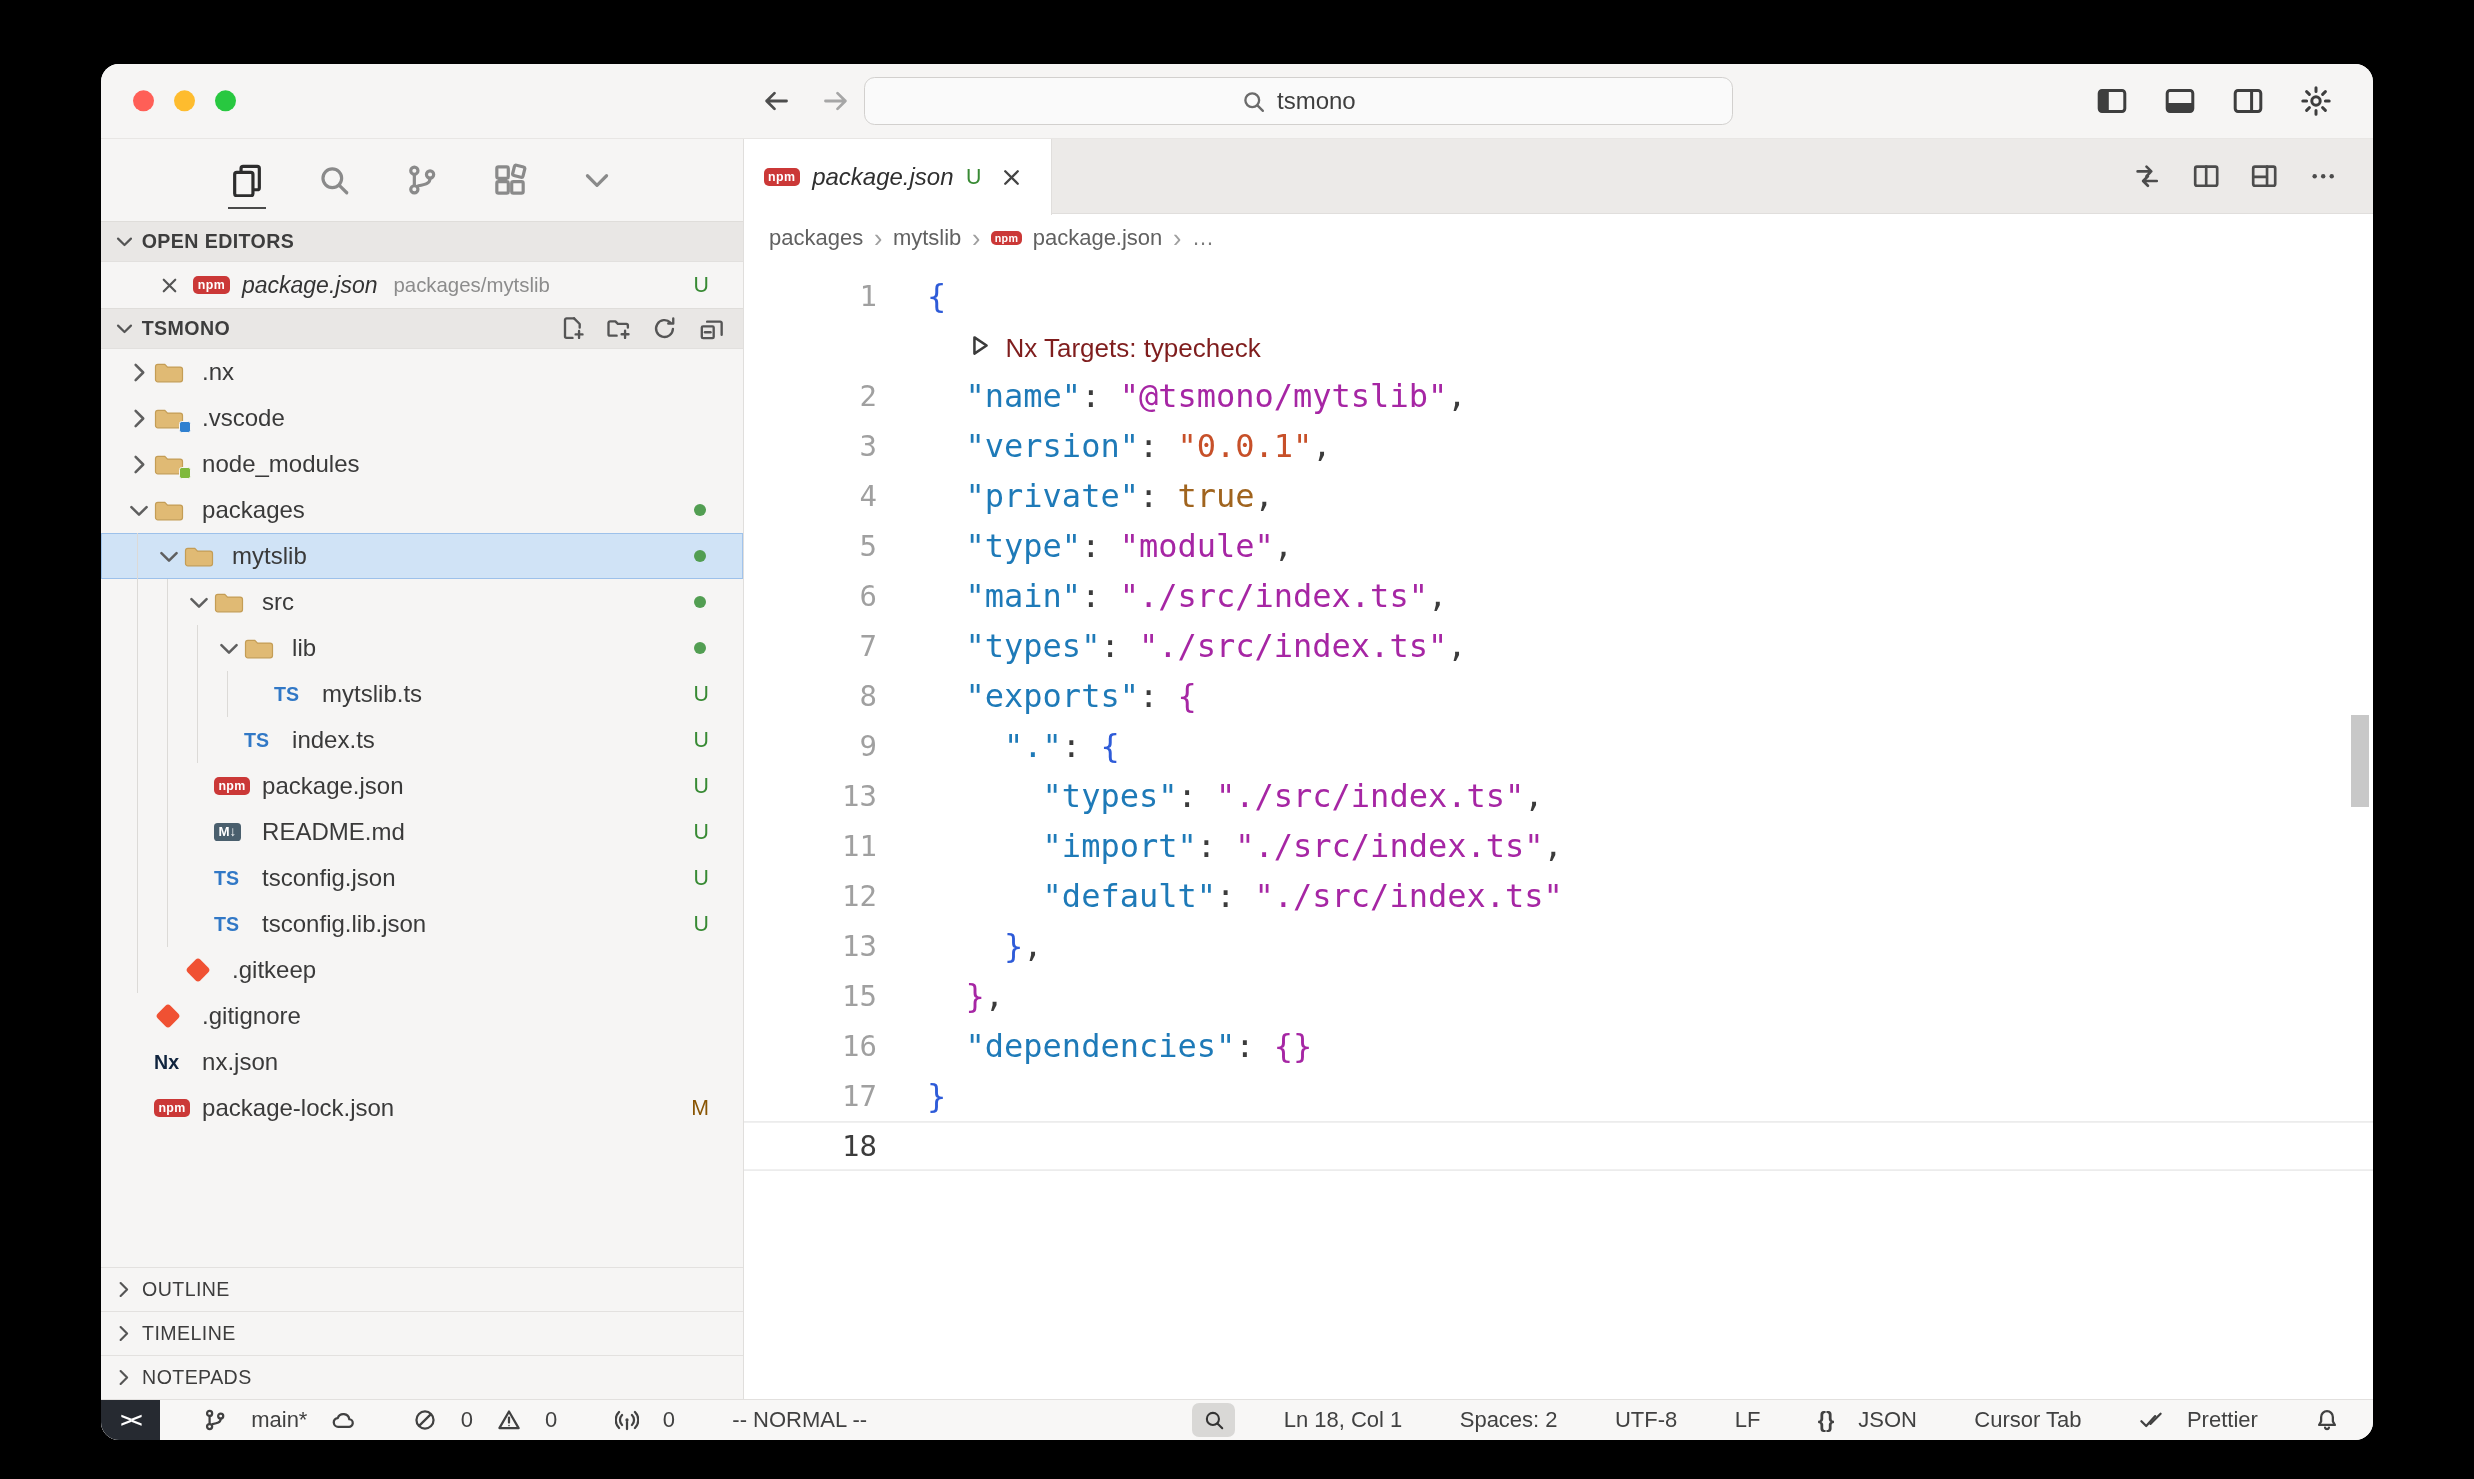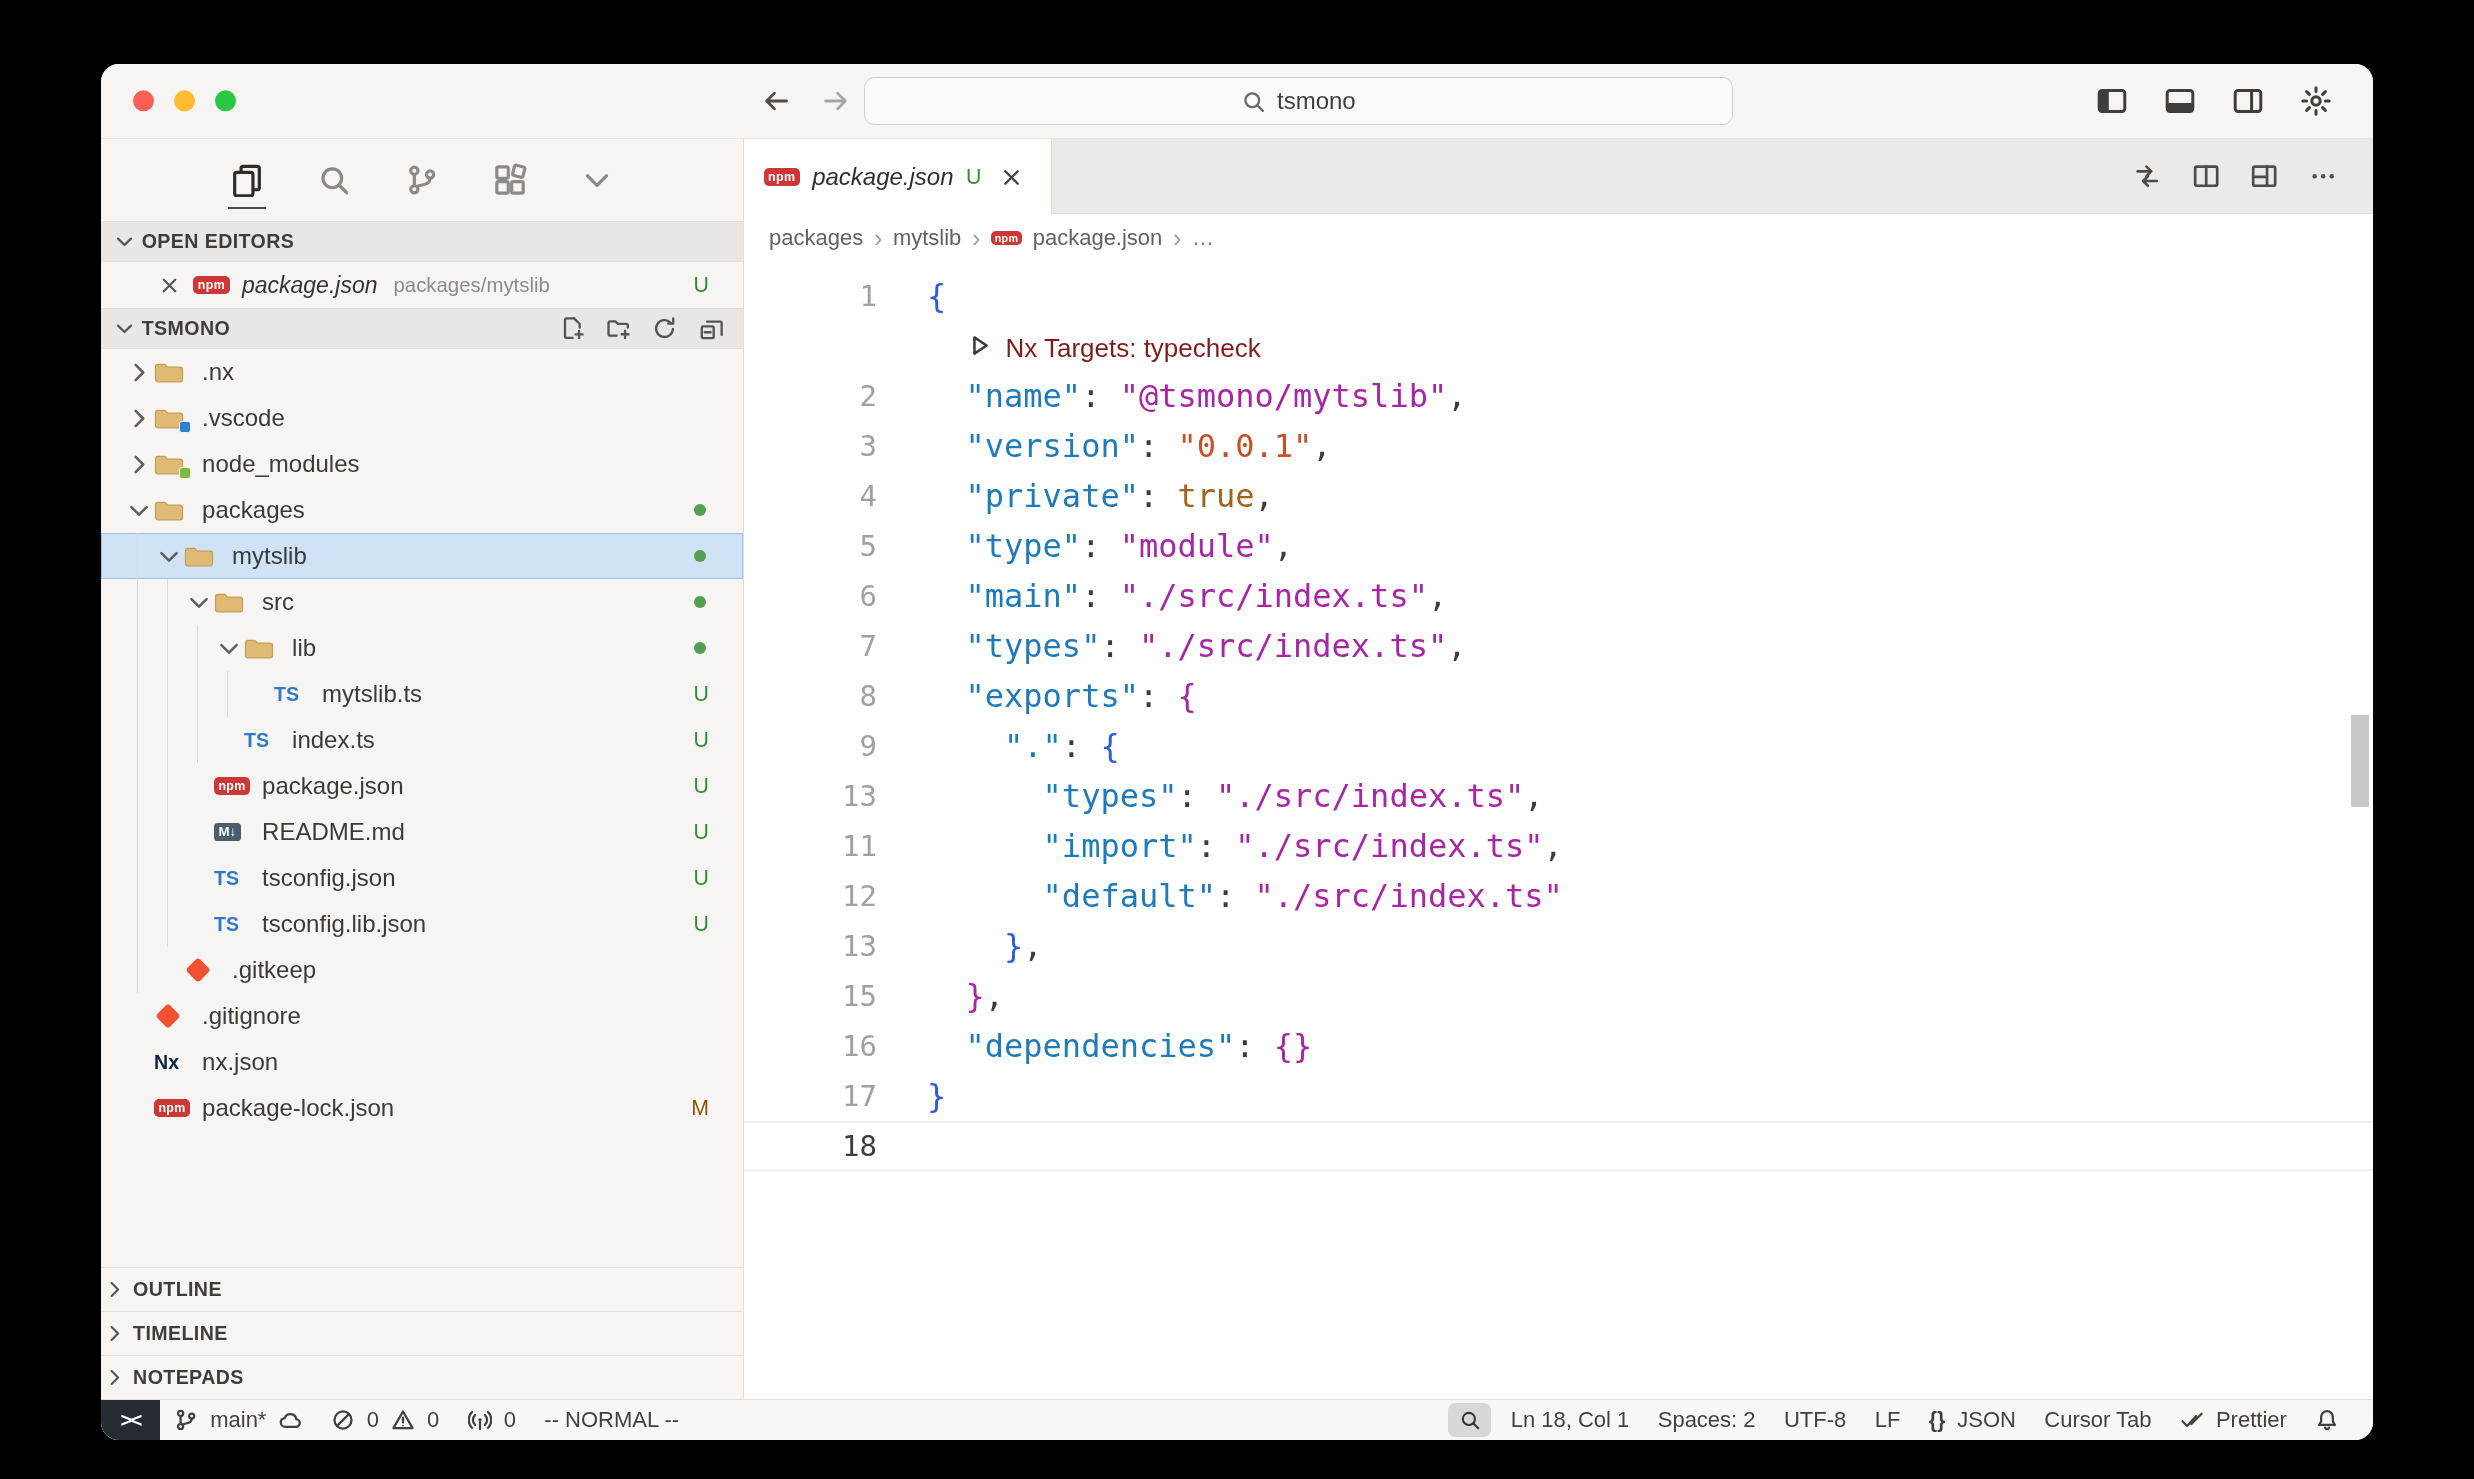--- a/index.html
+++ b/index.html
@@ -73,22 +73,22 @@
   .tsb { color:#3178c6; font-weight:700; font-size:19.6px; }
   .npmb { background:#cb3837; color:#fff; font-weight:700; font-size:12.4px; padding:2.7px 4.4px;
     border-radius:5px; line-height:1; letter-spacing:0.4px; }
   .mdb { background:#4a5f6d; color:#fff; font-weight:700; font-size:13.3px; padding:2.7px 4.4px; border-radius:3.6px; line-height:1; }
   .gitb { width:18px; height:18px; background:#f05133; border-radius:3.6px; transform:rotate(45deg); margin-left:5.3px; display:block; }
   .nxb { font-weight:800; font-size:19.6px; color:#10243e; }
   .fov { position:absolute; right:3.6px; bottom:0; width:12.4px; height:12.4px; border-radius:2.7px; border:1.8px solid #f6f5f4; }
   .dot { width:12.4px; height:12.4px; border-radius:50%; background:#529e52; margin-left:auto; margin-right:37px; flex:none; }
 
   .bottom-panels { margin-top:auto; }
-  .panel-h { height:44px; display:flex; align-items:center; gap:7.1px; padding:0 2px;
-    border-top:0.9px solid #e3e1df; font-weight:700; font-size:19.6px; color:#3d3d3d; letter-spacing:0.4px; }
+  .panel-h { height:44px; display:flex; align-items:center; gap:7.1px; padding:0 11px;
+    border-top:0.9px solid #e3e1df; font-weight:400; font-size:19.6px; color:#3d3d3d; letter-spacing:0.4px; }
   .panel-h .ic { width:23px; height:23px; color:#555; }
 
   
   .editor { flex:1; display:flex; flex-direction:column; min-width:0; }
   .tabbar { height:75px; flex:none; background:#eceae8; border-bottom:0.9px solid #e0dedc; display:flex; }
   .tab { width:308px; height:76px; margin-bottom:-0.9px; position:relative; z-index:1; background:#fff;
     display:flex; align-items:center; padding:0 19.6px; gap:12.4px; border-right:0.9px solid #e0dedc;
     font-size:24px; color:#2f2f2f; }
   .tab-label { font-style:italic; }
   .tab-badge { color:#388a34; font-size:21.3px; }
@@ -116,21 +116,21 @@
     display:inline-flex; vertical-align:middle; position:relative; top:-2.7px; }
   .lens-play svg { width:100%; height:100%; }
   .vthumb { position:absolute; right:3.6px; top:453px; width:18px; height:92px; background:rgba(110,110,110,.38); }
 
   
   .statusbar { height:41px; flex:none; background:#f8f7f6; border-top:0.9px solid #e2e0de;
     display:flex; align-items:center; font-size:22px; color:#414141; }
   .remote { width:59px; height:100%; background:#262a31; color:#fff; display:flex; align-items:center;
     justify-content:center; }
   .remtxt { font-weight:700; font-size:20.4px; letter-spacing:-1.8px; }
-  .sb-item { display:flex; align-items:center; gap:12px; padding:0 14.2px; height:100%; }
+  .sb-item { display:flex; align-items:center; gap:24px; padding:0 14.2px; height:100%;margin-left:29px; }
   .sb-item .ic { width:24px; height:24px; color:#414141; }
   .sb-right { margin-left:auto; display:flex; align-items:center; height:100%; padding-right:19.6px; }
   .magbox { background:#d9d8d6; border-radius:7.1px; width:43px; height:34px; display:flex;
     align-items:center; justify-content:center; color:#333; margin-right:5.3px; }
   .magbox .ic { width:22px; height:22px; }
   .brtxt { font-size:21.3px; font-weight:600; }
 </style>
 </head>
 <body>
 

